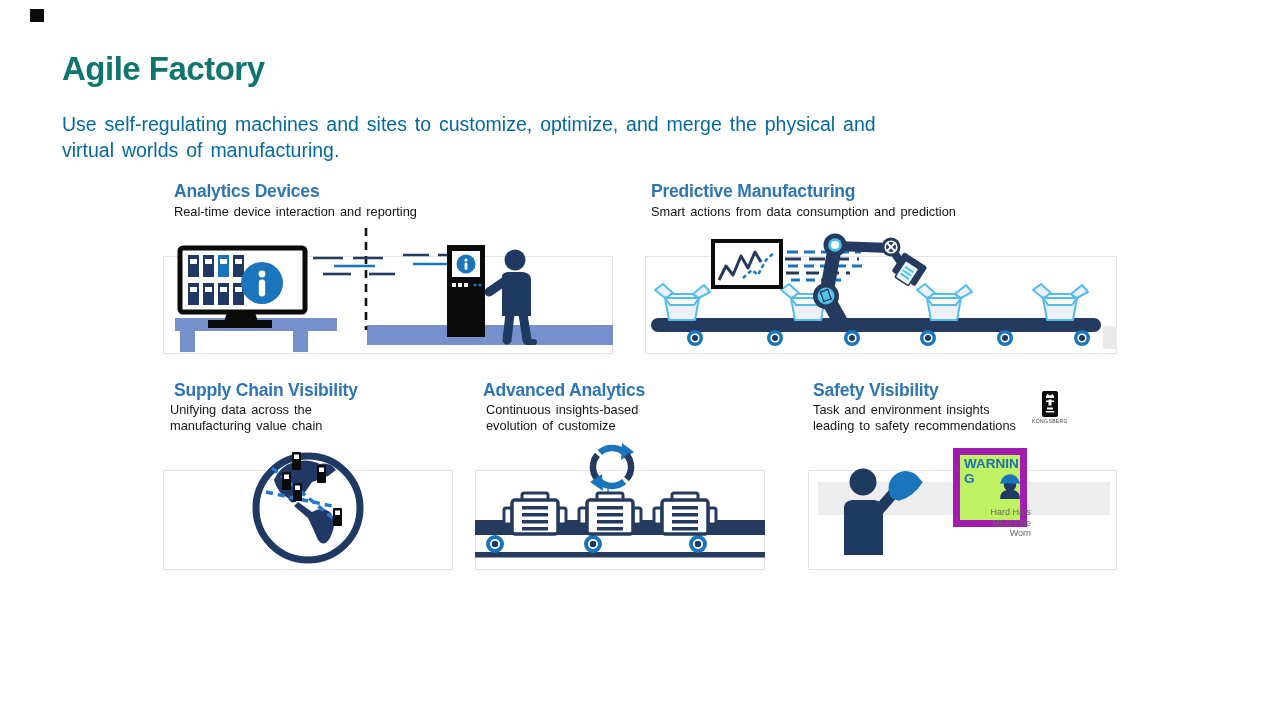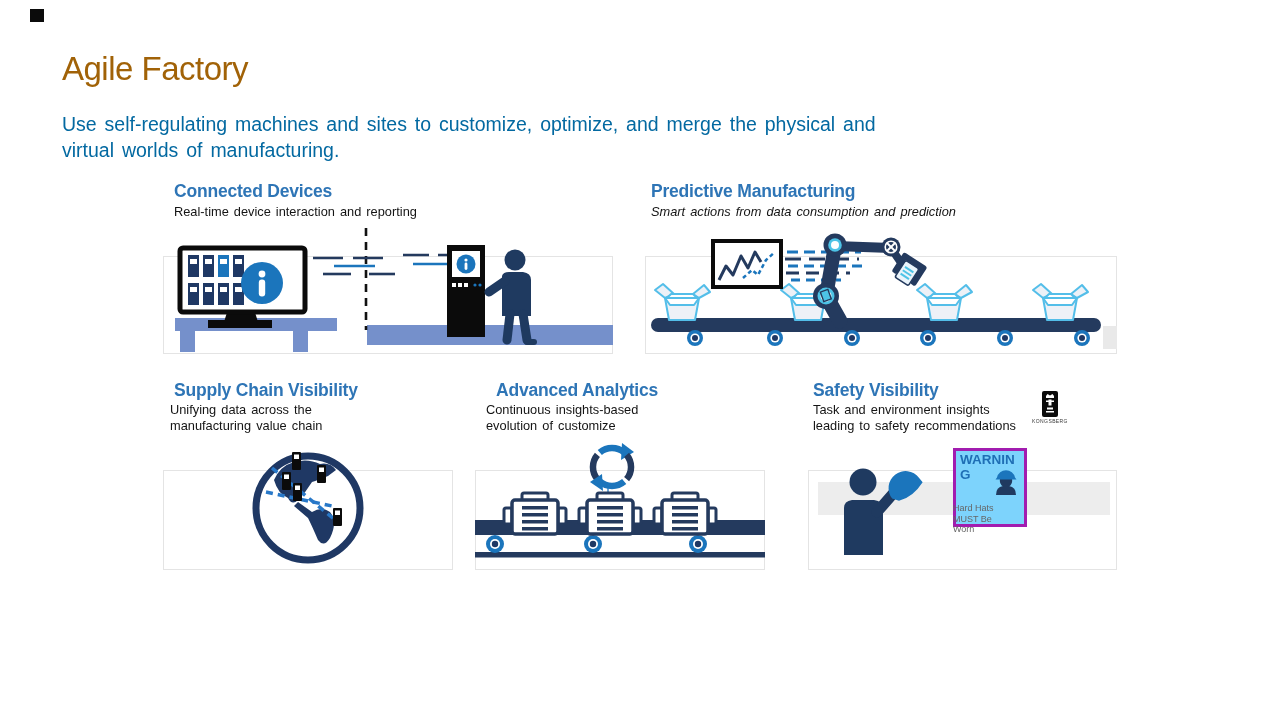--- a/index.html
+++ b/index.html
@@ -2,61 +2,61 @@
 <html><head>
 <meta charset="utf-8">
 <style>
   * { margin:0; padding:0; box-sizing:border-box; }
   html,body { width:1280px; height:720px; background:#fff; font-family:"Liberation Sans", sans-serif; }
   .slide { position:relative; width:1280px; height:720px; background:#fff; overflow:hidden; }
   .abs { position:absolute; }
 
   .slide-marker { left:30px; top:9px; width:14px; height:13px; background:#0b0b0b; }
 
-  .title { left:62px; top:50px; font-size:33px; font-weight:normal; color:#a16207; letter-spacing:-0.5px; }
+  .title { left:62px; top:50px; font-size:33px; font-weight:bold; color:#0f766e; letter-spacing:-0.5px; }
   .lede  { left:62px; top:112px; width:900px; font-size:19.5px; line-height:25.5px; color:#0369a1; word-spacing:2.5px; white-space:pre-line; }
 
   .sec-title { font-size:17.5px; font-weight:bold; color:#2E75B6; letter-spacing:-0.2px; }
   .sec-sub   { font-size:12.8px; line-height:15.5px; color:#141414; word-spacing:1.5px; white-space:pre-line; }
 
   .card { position:absolute; background:#fff; border:1px solid #E4E4E4; }
 
   .gray-band { left:818px; top:482px; width:292px; height:33px; background:#EDEDED; }
 
-  .sign { left:953px; top:448px; width:74px; height:79px; background:#7dd3fc; border:3px solid #a21caf; z-index:3; overflow:visible; }
+  .sign { left:953px; top:448px; width:74px; height:79px; background:#bef264; border:7px solid #a21caf; z-index:3; overflow:visible; }
   .sign-heading { position:absolute; left:4px; top:1px; width:58px; font-size:13.5px; line-height:15px; font-weight:bold; color:#1F6FB5; word-break:break-all; }
-  .sign-caption { position:absolute; left:-3px; top:52px; width:74px; text-align:left; font-size:9px; line-height:10.5px; color:#666; white-space:pre-line; }
+  .sign-caption { position:absolute; left:-3px; top:52px; width:74px; text-align:right; font-size:9px; line-height:10.5px; color:#666; white-space:pre-line; }
 
   .k-logo-box { left:1042px; top:391px; width:16px; height:26px; background:#0b0b0b; border-radius:2px; }
   .k-logo-label { left:1028px; top:418px; width:44px; text-align:center; font-size:5px; letter-spacing:0.4px; color:#3a3a3a; }
 
   svg { position:absolute; overflow:visible; }
 </style>
 </head>
 <body>
 
 <div class="slide">
 
   <div class="abs slide-marker"></div>
 
   <h1 class="abs title">Agile Factory</h1>
   <p class="abs lede">Use self-regulating machines and sites to customize, optimize, and merge the physical and
 virtual worlds of manufacturing.</p>
 
-  <div class="abs sec-title" style="left:174px;top:181px;">Connected Devices</div>
+  <div class="abs sec-title" style="left:174px;top:181px;">Analytics Devices</div>
   <div class="abs sec-title" style="left:651px;top:181px;">Predictive Manufacturing</div>
 
   <div class="abs sec-sub" style="left:174px;top:204px;">Real-time device interaction and reporting</div>
-  <div class="abs sec-sub" style="left:651px;top:204px;font-style:italic;">Smart actions from data consumption and prediction</div>
+  <div class="abs sec-sub" style="left:651px;top:204px;">Smart actions from data consumption and prediction</div>
 
   <div class="abs sec-title" style="left:174px;top:380px;">Supply Chain Visibility</div>
   <div class="abs sec-sub" style="left:170px;top:402px;">Unifying data across the
 manufacturing value chain</div>
 
-  <div class="abs sec-title" style="left:496px;top:380px;">Advanced Analytics</div>
+  <div class="abs sec-title" style="left:483px;top:380px;">Advanced Analytics</div>
   <div class="abs sec-sub" style="left:486px;top:402px;">Continuous insights-based
 evolution of customize</div>
 
   <div class="abs sec-title" style="left:813px;top:380px;">Safety Visibility</div>
   <div class="abs sec-sub" style="left:813px;top:402px;">Task and environment insights
 leading to safety recommendations</div>
 
   <div class="card" style="left:163px;top:256px;width:450px;height:98px;"></div>
   <div class="card" style="left:645px;top:256px;width:472px;height:98px;"></div>
   <div class="card" style="left:163px;top:470px;width:290px;height:100px;"></div>

